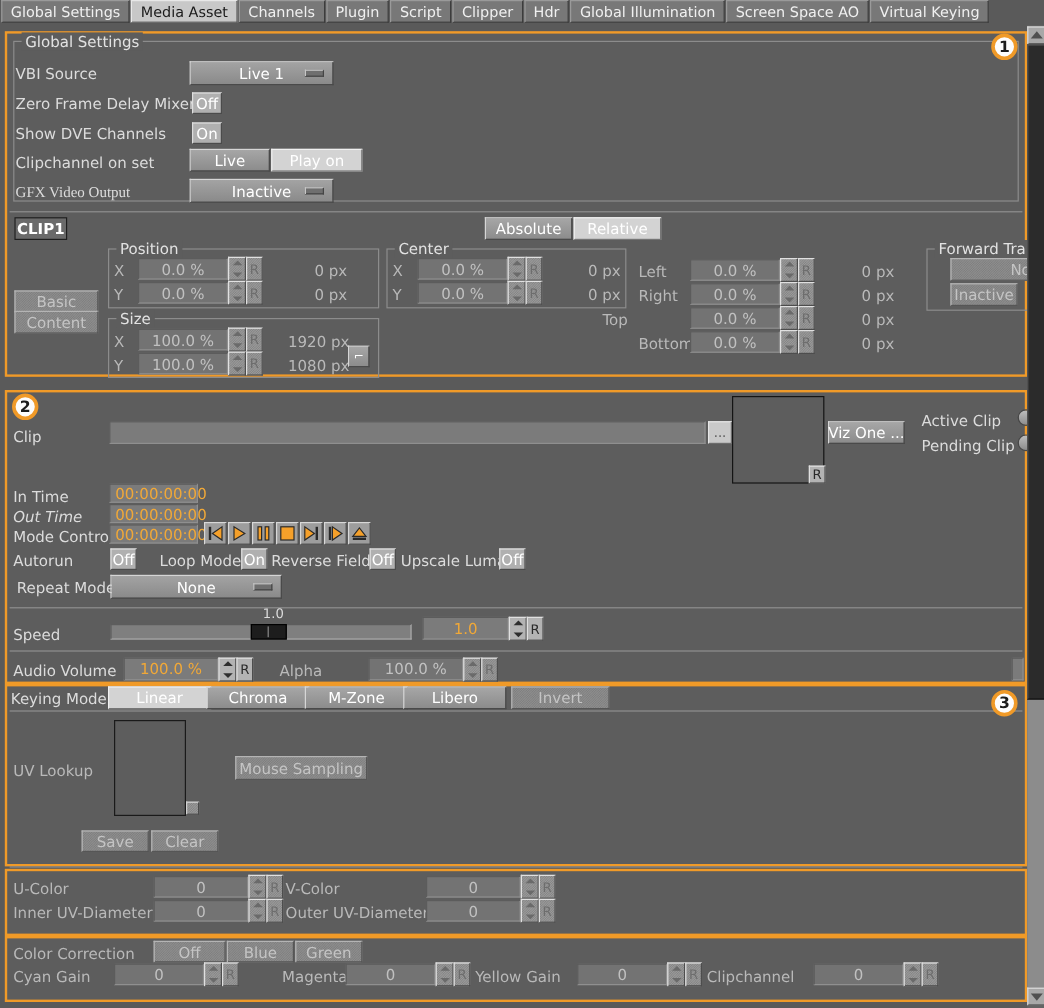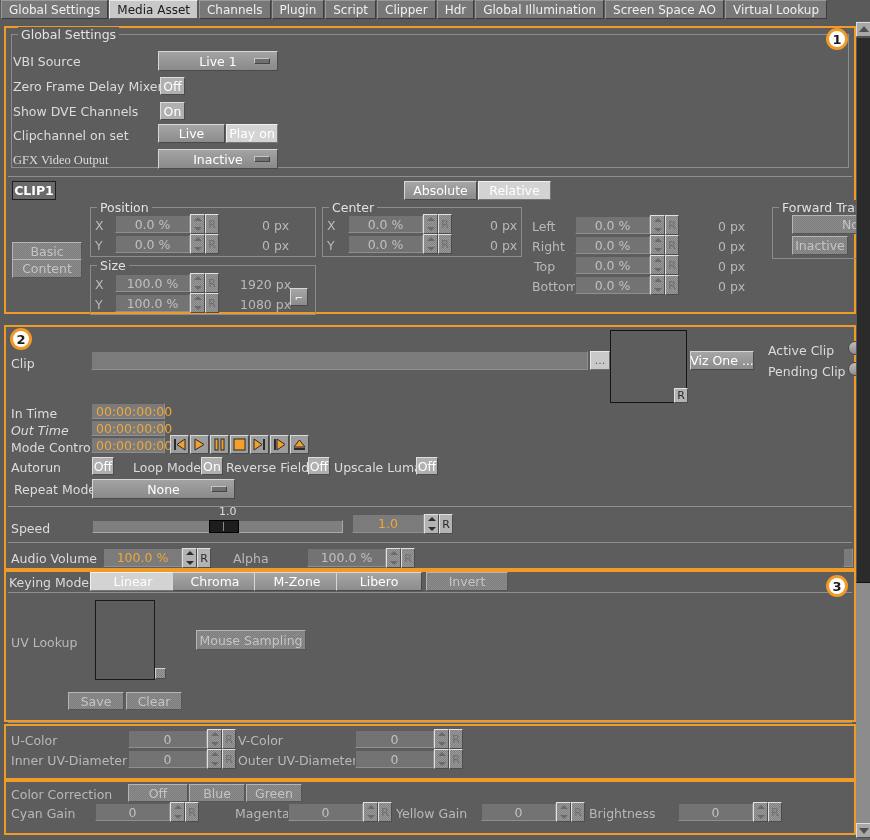--- a/index.html
+++ b/index.html
@@ -302,21 +302,21 @@
   <div class="tabbar">
     <div class="tab">Global Settings</div>
     <div class="tab active">Media Asset</div>
     <div class="tab">Channels</div>
     <div class="tab">Plugin</div>
     <div class="tab">Script</div>
     <div class="tab">Clipper</div>
     <div class="tab">Hdr</div>
     <div class="tab">Global Illumination</div>
     <div class="tab">Screen Space AO</div>
-    <div class="tab">Virtual Lookup</div>
+    <div class="tab">Virtual Keying</div>
   </div>
 
   <div class="obox" style="left:4px; top:26px; width:852px; height:288px;"></div>
   <div class="badge" style="left:826px; top:28px;">1</div>
 
   <div class="gframe" style="left:11px; top:34px; width:838px; height:134px; border-top-color:#8c8c8c;">
     <span class="gcap">Global Settings</span>
   </div>
 
   <div class="lbl" style="left:13px; top:54px;">VBI Source</div>
@@ -326,21 +326,21 @@
   </div>
 
   <div class="lbl" style="left:13px; top:79px;">Zero Frame Delay Mixer</div>
   <div class="tog" style="left:160px; top:77px; width:25px;">Off</div>
 
   <div class="lbl" style="left:13px; top:104px;">Show DVE Channels</div>
   <div class="tog" style="left:160px; top:102px; width:25px;">On</div>
 
   <div class="lbl" style="left:13px; top:128px;">Clipchannel on set</div>
   <div class="btn" style="left:158px; top:124px; width:67px; height:19px;">Live</div>
-  <div class="btn sel" style="left:226px; top:124px; width:52px; height:19px;">Play on</div>
+  <div class="btn sel" style="left:226px; top:124px; width:76px; height:19px;">Play on</div>
 
   <div class="lbl" style="left:13px; top:153px;font-family:Liberation Serif, serif;">GFX Video Output</div>
   <div class="combo" style="left:158px; top:149px; width:120px; height:20px;">
     <span>Inactive</span>
     <span class="knob"></span>
   </div>
 
   <div class="sep" style="left:8px; top:176px; width:844px;"></div>
 
   <div class="cliptag" style="left:12px; top:181px; width:44px; height:19px;">CLIP1</div>
@@ -423,21 +423,21 @@
 
   <div class="lbl dim" style="left:532px; top:239px;">Right</div>
   <div class="field dis" style="left:575px; top:236px; width:75px; height:18px;">0.0 %</div>
   <div class="spin dis" style="left:650px; top:235px;">
       <i class="up"></i>
       <i class="dn"></i>
     </div>
   <div class="rbtn dis" style="left:665px; top:235px;">R</div>
   <div class="lbl dim" style="left:718px; top:239px;">0 px</div>
 
-  <div class="lbl dim" style="left:502px; top:259px;margin-left:32px;">Top</div>
+  <div class="lbl dim" style="left:502px; top:259px;">Top</div>
   <div class="field dis" style="left:575px; top:256px; width:75px; height:18px;">0.0 %</div>
   <div class="spin dis" style="left:650px; top:255px;">
       <i class="up"></i>
       <i class="dn"></i>
     </div>
   <div class="rbtn dis" style="left:665px; top:255px;">R</div>
   <div class="lbl dim" style="left:718px; top:259px;">0 px</div>
 
   <div class="lbl dim" style="left:532px; top:279px;">Bottom</div>
   <div class="field dis" style="left:575px; top:276px; width:75px; height:18px;">0.0 %</div>
@@ -651,21 +651,21 @@
   <div class="rbtn dis" style="left:378px; top:802px;">R</div>
 
   <div class="lbl dim" style="left:396px; top:806px;">Yellow Gain</div>
   <div class="field dis" style="left:481px; top:803px; width:75px; height:18px;">0</div>
   <div class="spin dis" style="left:556px; top:802px;">
       <i class="up"></i>
       <i class="dn"></i>
     </div>
   <div class="rbtn dis" style="left:571px; top:802px;">R</div>
 
-  <div class="lbl dim" style="left:589px; top:806px;">Brightness</div>
+  <div class="lbl dim" style="left:589px; top:806px;">Clipchannel</div>
   <div class="field dis" style="left:678px; top:803px; width:75px; height:18px;">0</div>
   <div class="spin dis" style="left:753px; top:802px;">
       <i class="up"></i>
       <i class="dn"></i>
     </div>
   <div class="rbtn dis" style="left:768px; top:802px;">R</div>
 
   <div class="rightcol" style="left:856px; top:21px; width:14px; height:819px;"></div>
   <div class="sarrow up" style="left:856px; top:22px;"></div>
   <div class="strack" style="left:856px; top:37px; width:15px; height:786px;"></div>

